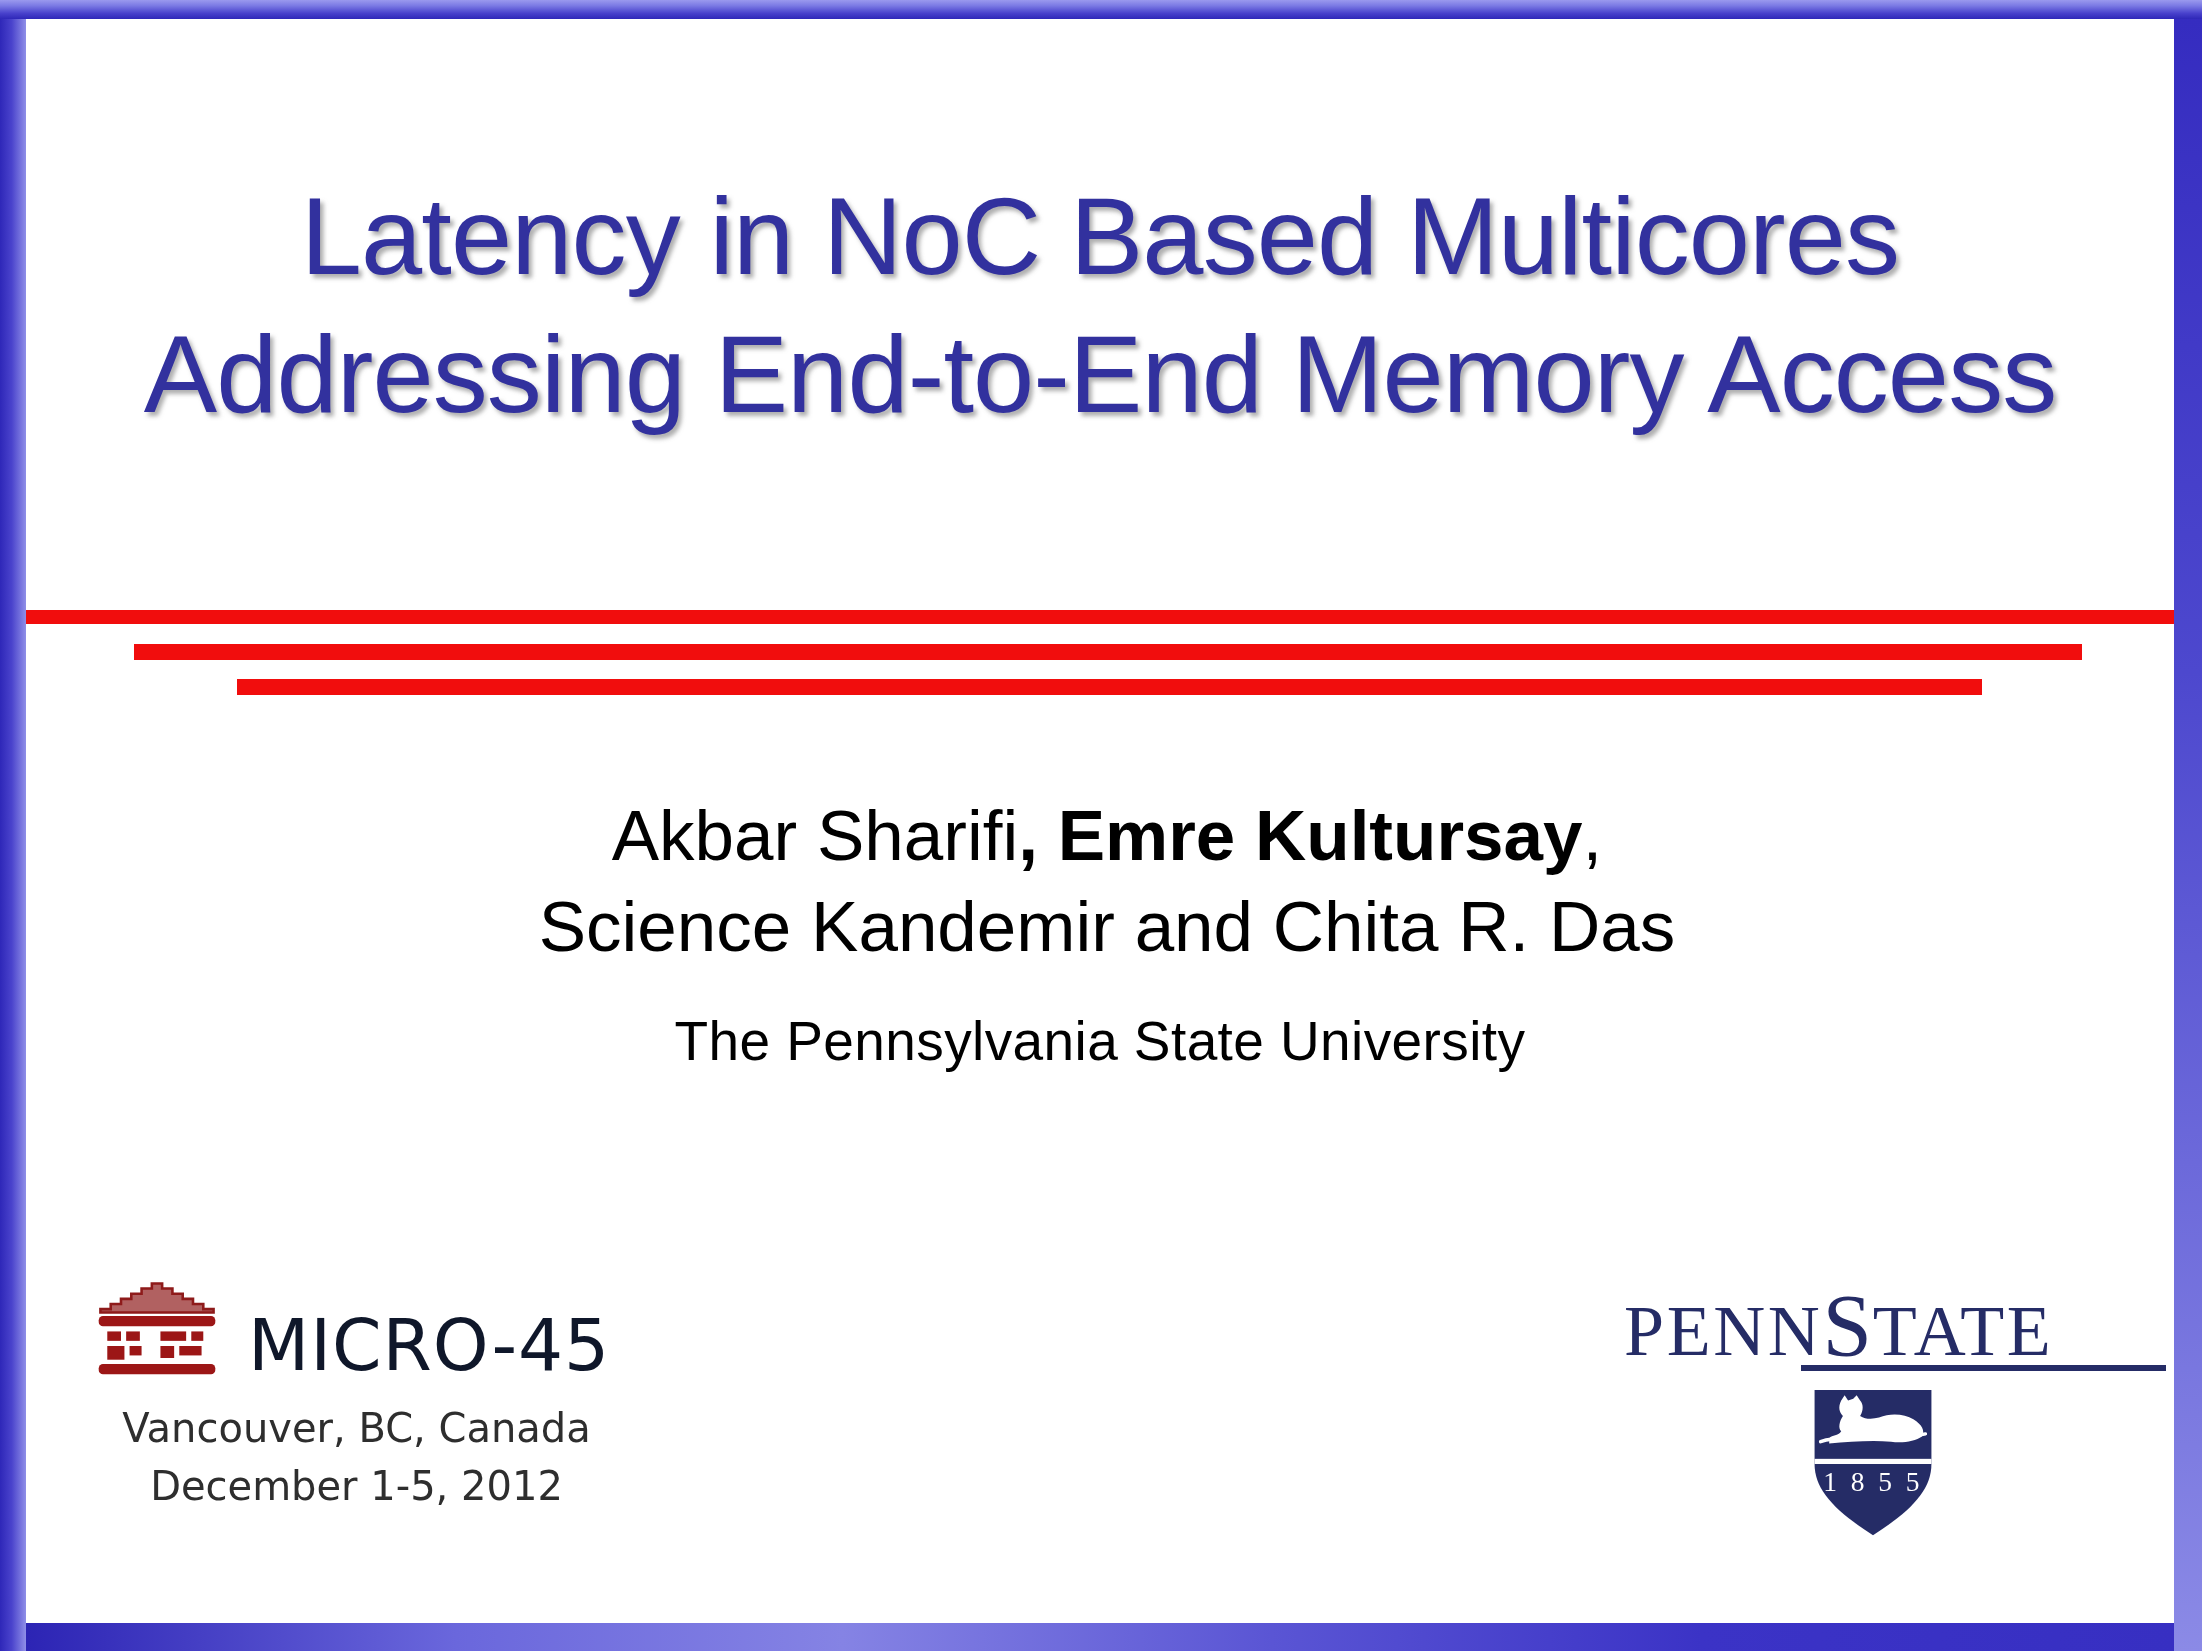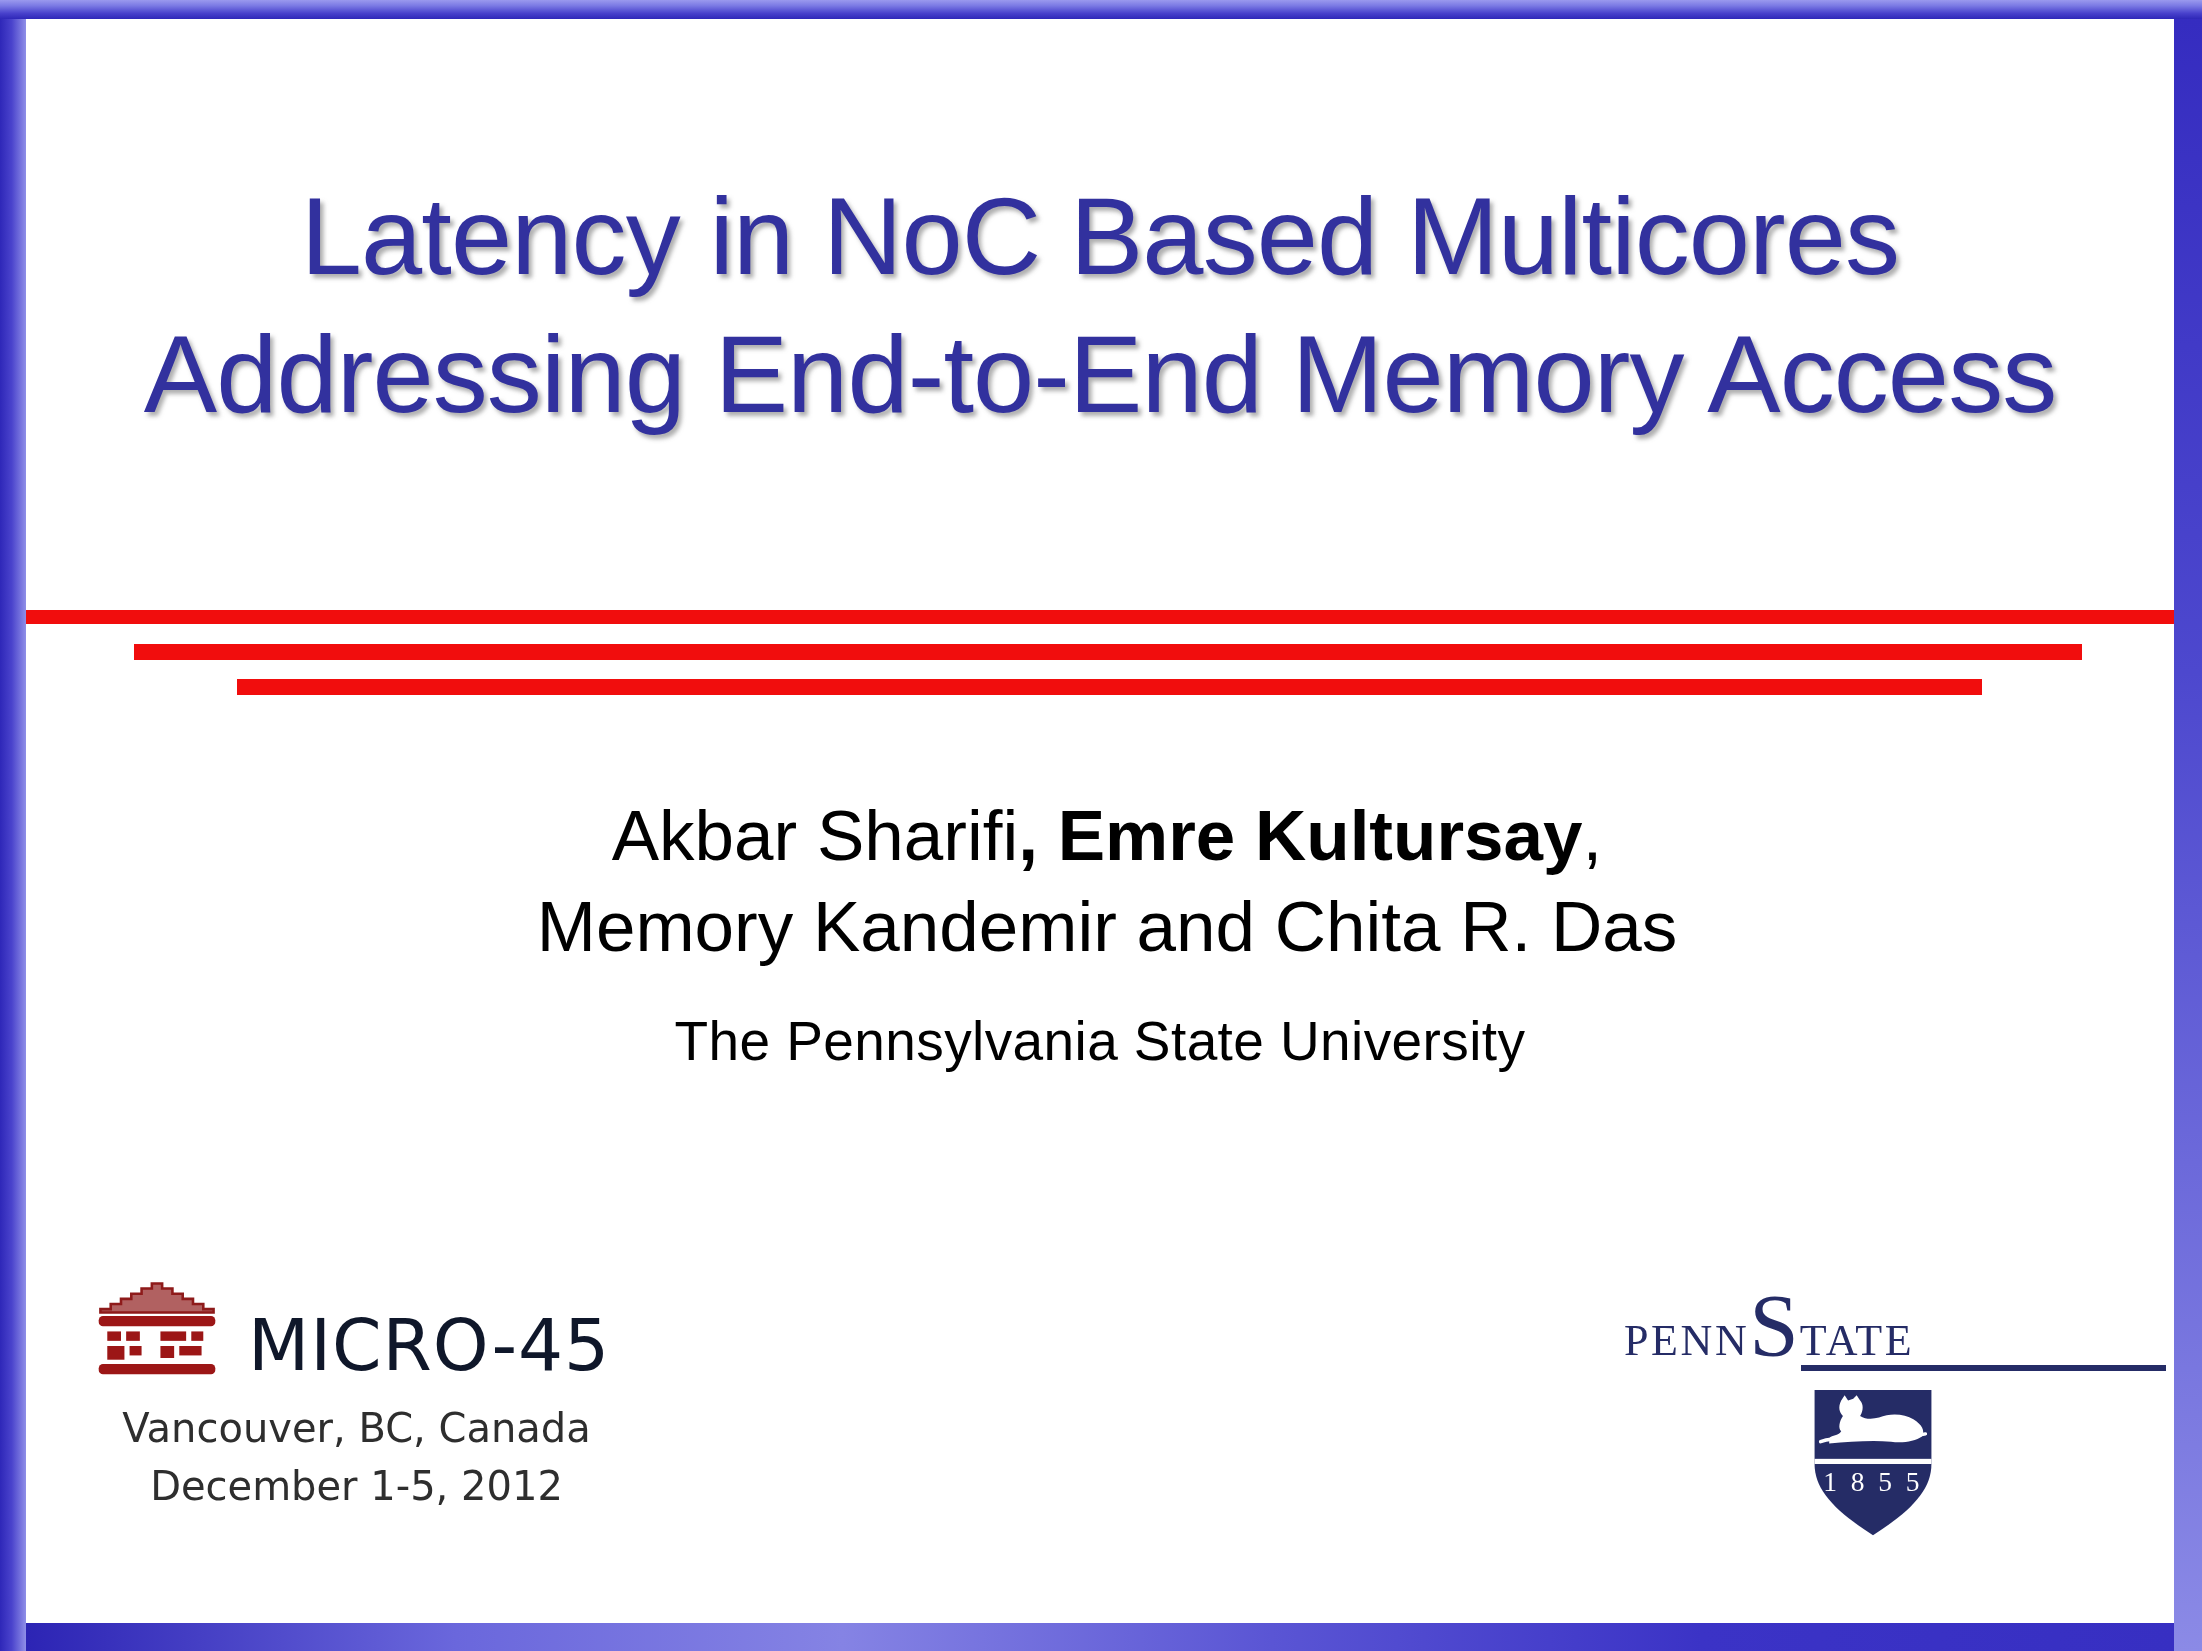--- a/index.html
+++ b/index.html
@@ -62,21 +62,21 @@
     font-family:"DejaVu Sans", sans-serif;color:#2E2E2E;
     font-size:40px;line-height:40px;font-weight:400;
   }
   .conf-location{top:1408px;}
   .conf-dates{top:1466px;}
   
   .penn-wordmark{
     position:absolute;left:1624px;top:1277px;white-space:nowrap;
     font-family:"Liberation Serif", serif;color:#252C66;line-height:97px;
   }
-  .penn-wordmark .small{font-size:44px;letter-spacing:2.6px;text-align:right;}
+  .penn-wordmark .small{font-size:72px;letter-spacing:2.6px;text-align:right;}
   .penn-wordmark .big{font-size:89px;letter-spacing:0.9px;}
   .penn-rule{position:absolute;left:1801px;top:1365px;width:365px;height:6px;background:#252C66;}
   .penn-shield{position:absolute;left:1812px;top:1390px;width:122px;height:148px;}
 </style>
 </head>
 <body>
 
 <div class="frame-top"></div>
 <div class="frame-left"></div>
 <div class="frame-right"></div>
@@ -86,21 +86,21 @@
   <div>Latency in NoC Based Multicores</div>
   <div>Addressing End-to-End Memory Access</div>
 </div>
 
 <div class="redline l1"></div>
 <div class="redline l2"></div>
 <div class="redline l3"></div>
 
 <div class="authors">
   <div><span>Akbar Sharifi</span><span class="b">, Emre Kultursay</span><span>,</span></div>
-  <div>Memory Kandemir and Chita R. Das</div>
+  <div>Science Kandemir and Chita R. Das</div>
 </div>
 
 <div class="affiliation">
   <div>The Pennsylvania State University</div>
 </div>
 
 <svg class="micro-house" viewBox="0 0 140 108" xmlns="http://www.w3.org/2000/svg">
   <path d="M4,36 L4,32 16,32 16,26 28,26 28,20 40,20 40,14 52,14 52,8 64,8 64,2 76,2 76,8 88,8 88,14 100,14 100,20 112,20 112,26 124,26 124,32 136,32 136,36 Z" fill="#B16161" stroke="#8E1A1A" stroke-width="3"></path>
   <rect x="2" y="40" width="136" height="12" rx="5" fill="#9C1616"></rect>
   <rect x="12" y="58" width="16" height="11" fill="#9C1616"></rect>

